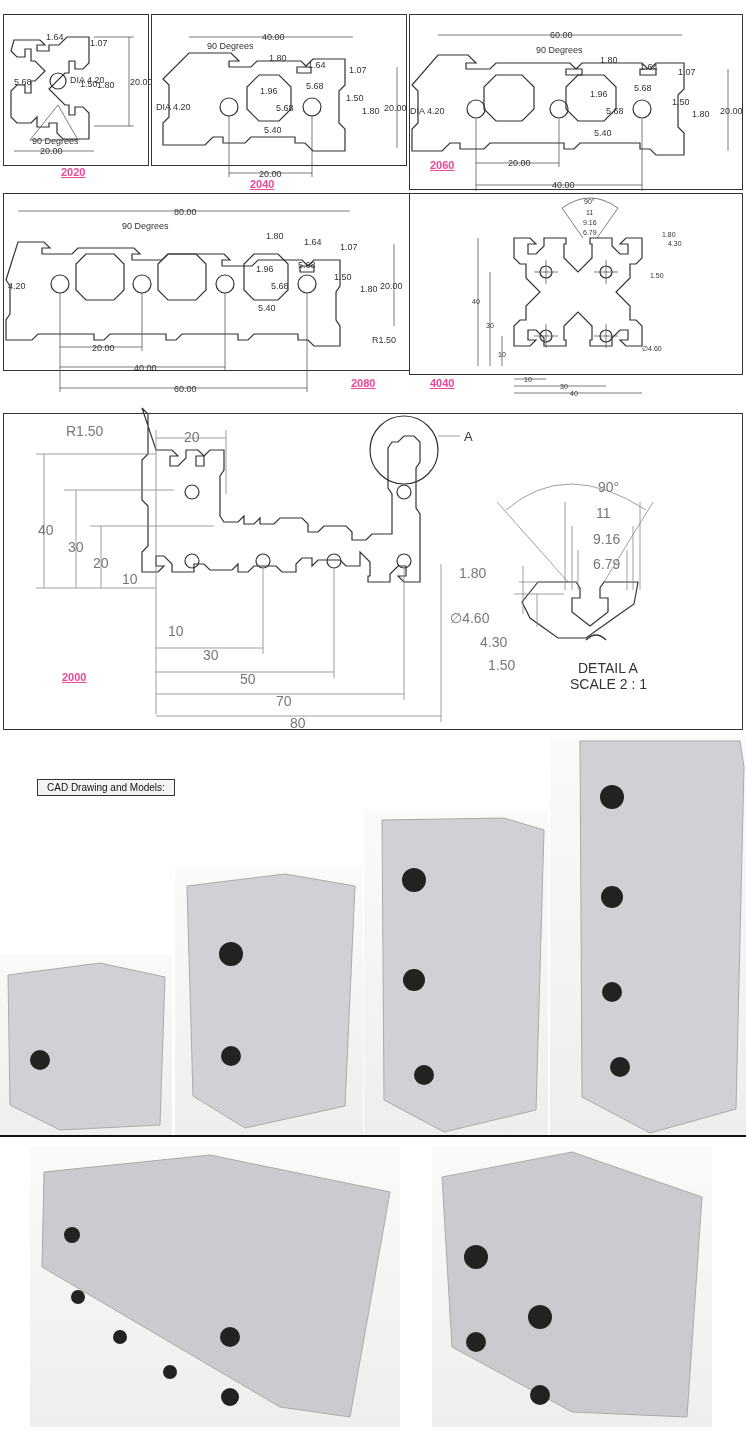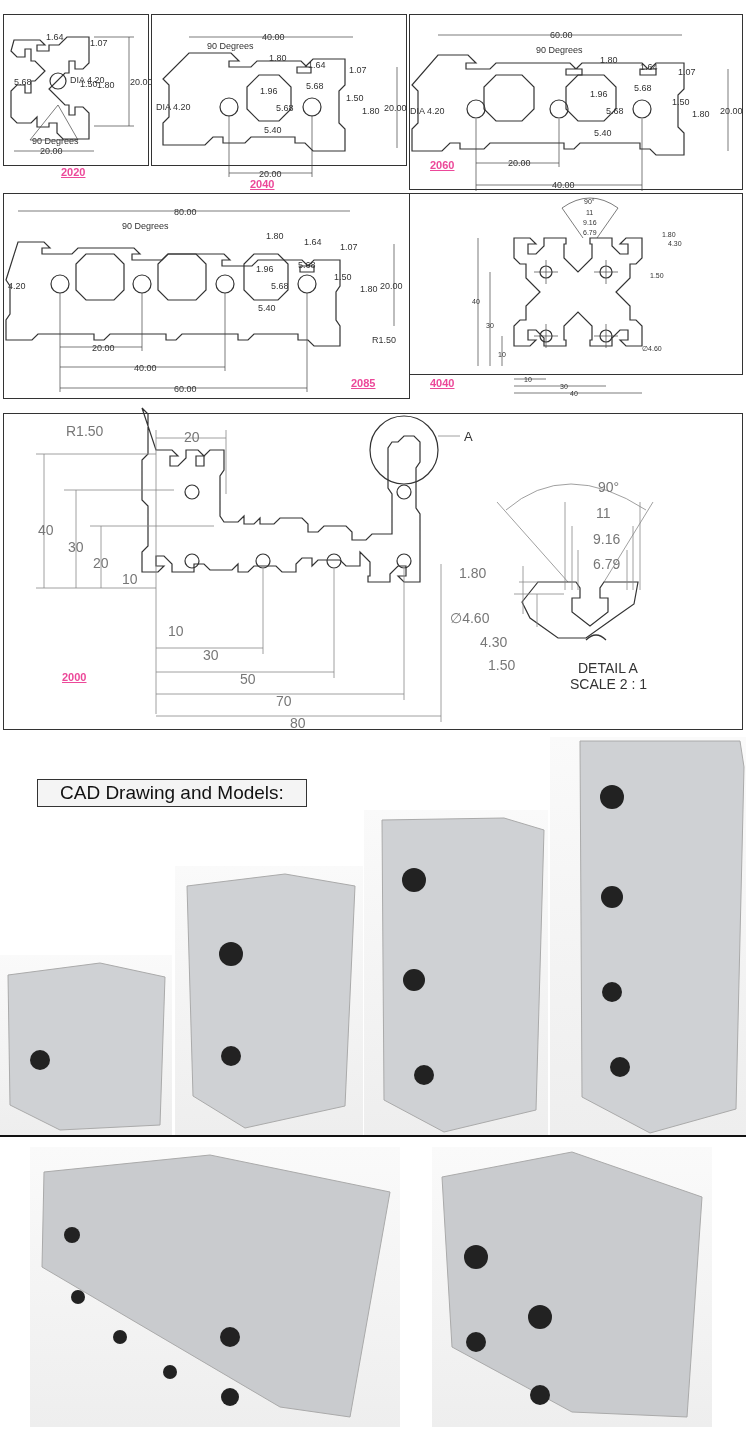--- a/index.html
+++ b/index.html
@@ -5,21 +5,21 @@
   html,body{margin:0;padding:0;background:#fff;}
   body{width:746px;height:1444px;position:relative;overflow:hidden;font-family:"Liberation Sans",sans-serif;color:#333;}
   .panel{position:absolute;border:1px solid #333;background:#fff;box-sizing:border-box;}
   .link{position:absolute;color:#ec4899;text-decoration:underline;font-weight:bold;font-size:11px;font-family:"Liberation Sans",sans-serif;}
   svg{position:absolute;left:0;top:0;overflow:visible;}
   .d{font-family:"Liberation Sans",sans-serif;font-size:9px;fill:#333;}
   .g{font-family:"Liberation Sans",sans-serif;font-size:14px;fill:#777;}
   .prof{fill:none;stroke:#333;stroke-width:1.2;}
   .dim{stroke:#444;stroke-width:0.7;fill:none;}
   .gdim{stroke:#888;stroke-width:0.8;fill:none;}
-  .cad-label{position:absolute;left:37px;top:779px;border:1px solid #333;background:#f4f4f4;font-size:19px;padding:2px 22px;color:#111;}
+  .cad-label{position:absolute;left:37px;top:779px;border:1px solid #333;background:#f4f4f4;font-size:10px;padding:2px 9px;color:#111;}
   .photo{position:absolute;background:linear-gradient(180deg,#fafafa,#eee);}
   .hr{position:absolute;left:0;width:746px;height:2px;background:#111;}
 </style>
 </head>
 <body>
 
 <div class="panel" style="left:3px;top:14px;width:146px;height:152px;">
   <svg width="146" height="152">
     <path class="prof" d="M10 25 h26 l5 5 h-8 v6 h12 v-6 h10 l8 -8 h22 v26 l-6 6 h-8 v-8 h-6 v12 h-4 l-16 16 l16 16 h4 v10 h6 v-8 h8 l6 6 v26 h-26 l-6 -6 v-10 h-8 v4 l-12 0 v-10 l-6 6 h-14 l-6 -6 v-26 l6 -6 h8 v8 h6 v-12 h4 l10 -10 l-10 -10 h-4 v-12 h-6 v8 h-8 l-6 -6 z"></path>
     <circle class="prof" cx="54" cy="66" r="8"></circle>
@@ -99,21 +99,21 @@
     <text class="d" x="196" y="99">5.68</text>
     <text class="d" x="282" y="102">1.80</text>
     <text class="d" x="310" y="99">20.00</text>
     <text class="d" x="184" y="121">5.40</text>
     <text class="d" x="98" y="151">20.00</text>
     <text class="d" x="142" y="173">40.00</text>
   </svg>
   <a class="link" style="left:20px;top:144px;">2060</a>
 </div>
 
-<div class="panel" style="left:3px;top:193px;width:407px;height:206px;">
+<div class="panel" style="left:3px;top:193px;width:407px;height:178px;">
   <svg width="407" height="206">
     <path class="prof" d="M14 48 h26 l6 6 h-8 v6 h30 l6 -6 h56 l6 6 h-8 v6 h30 l6 -6 h56 l6 6 h-8 v6 h30 l6 -6 h44 l6 6 h-8 v6 h14 v-6 h-6 l6 -6 h26 v26 l-4 6 v28 l4 6 v20 h-26 l-6 -6 h-10 v-6 h-44 l-6 6 h-10 v-6 h-56 l-6 6 h-10 v-6 h-56 l-6 6 h-10 v-6 h-56 l-6 6 h-26 v-20 l4 -6 v-28 l-4 -6 z"></path>
     <path class="prof" d="M82 60 h28 l10 10 v26 l-10 10 h-28 l-10 -10 v-26 z"></path>
     <path class="prof" d="M164 60 h28 l10 10 v26 l-10 10 h-28 l-10 -10 v-26 z"></path>
     <path class="prof" d="M250 60 h24 l10 10 v26 l-10 10 h-24 l-10 -10 v-26 z"></path>
     <circle class="prof" cx="56" cy="90" r="9"></circle>
     <circle class="prof" cx="138" cy="90" r="9"></circle>
     <circle class="prof" cx="221" cy="90" r="9"></circle>
     <circle class="prof" cx="303" cy="90" r="9"></circle>
     <line class="dim" x1="14" y1="17" x2="346" y2="17"></line>
@@ -136,21 +136,21 @@
     <text class="d" x="4" y="95">4.20</text>
     <text class="d" x="267" y="95">5.68</text>
     <text class="d" x="356" y="98">1.80</text>
     <text class="d" x="376" y="95">20.00</text>
     <text class="d" x="254" y="117">5.40</text>
     <text class="d" x="368" y="149">R1.50</text>
     <text class="d" x="88" y="157">20.00</text>
     <text class="d" x="130" y="177">40.00</text>
     <text class="d" x="170" y="198">60.00</text>
   </svg>
-  <a class="link" style="left:347px;top:183px;">2085</a>
+  <a class="link" style="left:347px;top:183px;">2080</a>
 </div>
 
 <div class="panel" style="left:409px;top:193px;width:334px;height:182px;">
   <svg width="334" height="206">
     <path class="prof" d="M104 44 h16 l6 6 h-8 v10 h8 l8 -8 v-8 h22 v6 h-2 v14 l14 14 h0 l14 -14 v-14 h-2 v-6 h22 v8 l8 8 h8 v-10 h-8 l6 -6 h16 v20 l-6 6 h-6 v14 l-14 14 l14 14 v14 h6 l6 6 v20 h-16 l-6 -6 h8 v-10 h-8 l-8 8 v8 h-22 v-6 h2 v-14 l-14 -14 l-14 14 v14 h2 v6 h-22 v-8 l-8 -8 h-8 v10 h8 l-6 6 h-16 v-20 l6 -6 h6 v-14 l14 -14 l-14 -14 v-14 h-6 l-6 -6 z"></path>
     <circle class="prof" cx="136" cy="78" r="6"></circle>
     <circle class="prof" cx="196" cy="78" r="6"></circle>
     <circle class="prof" cx="136" cy="142" r="6"></circle>
     <circle class="prof" cx="196" cy="142" r="6"></circle>
     <line class="dim" x1="124" y1="78" x2="148" y2="78"></line>

